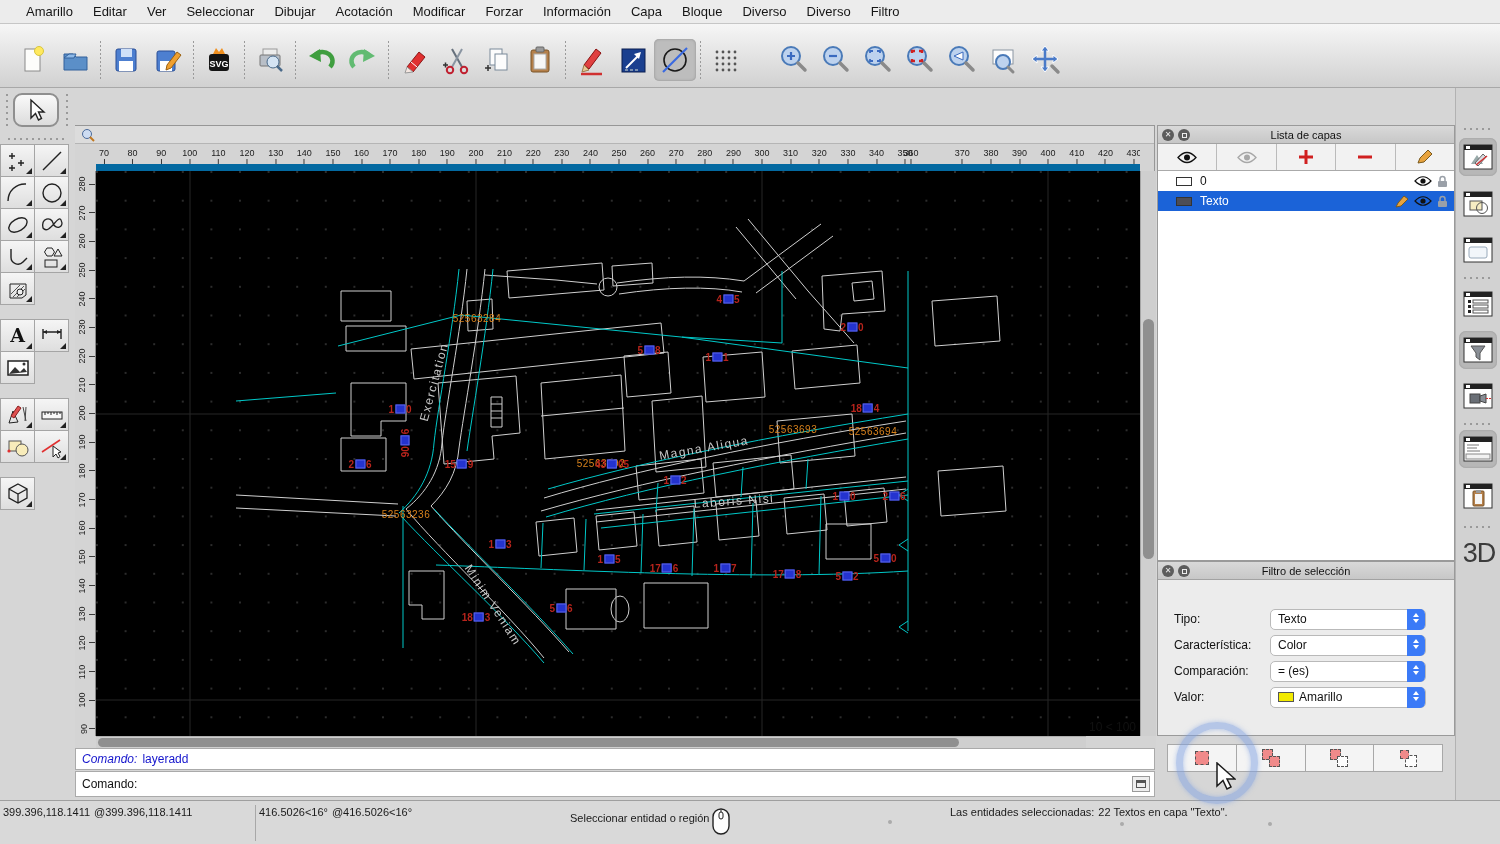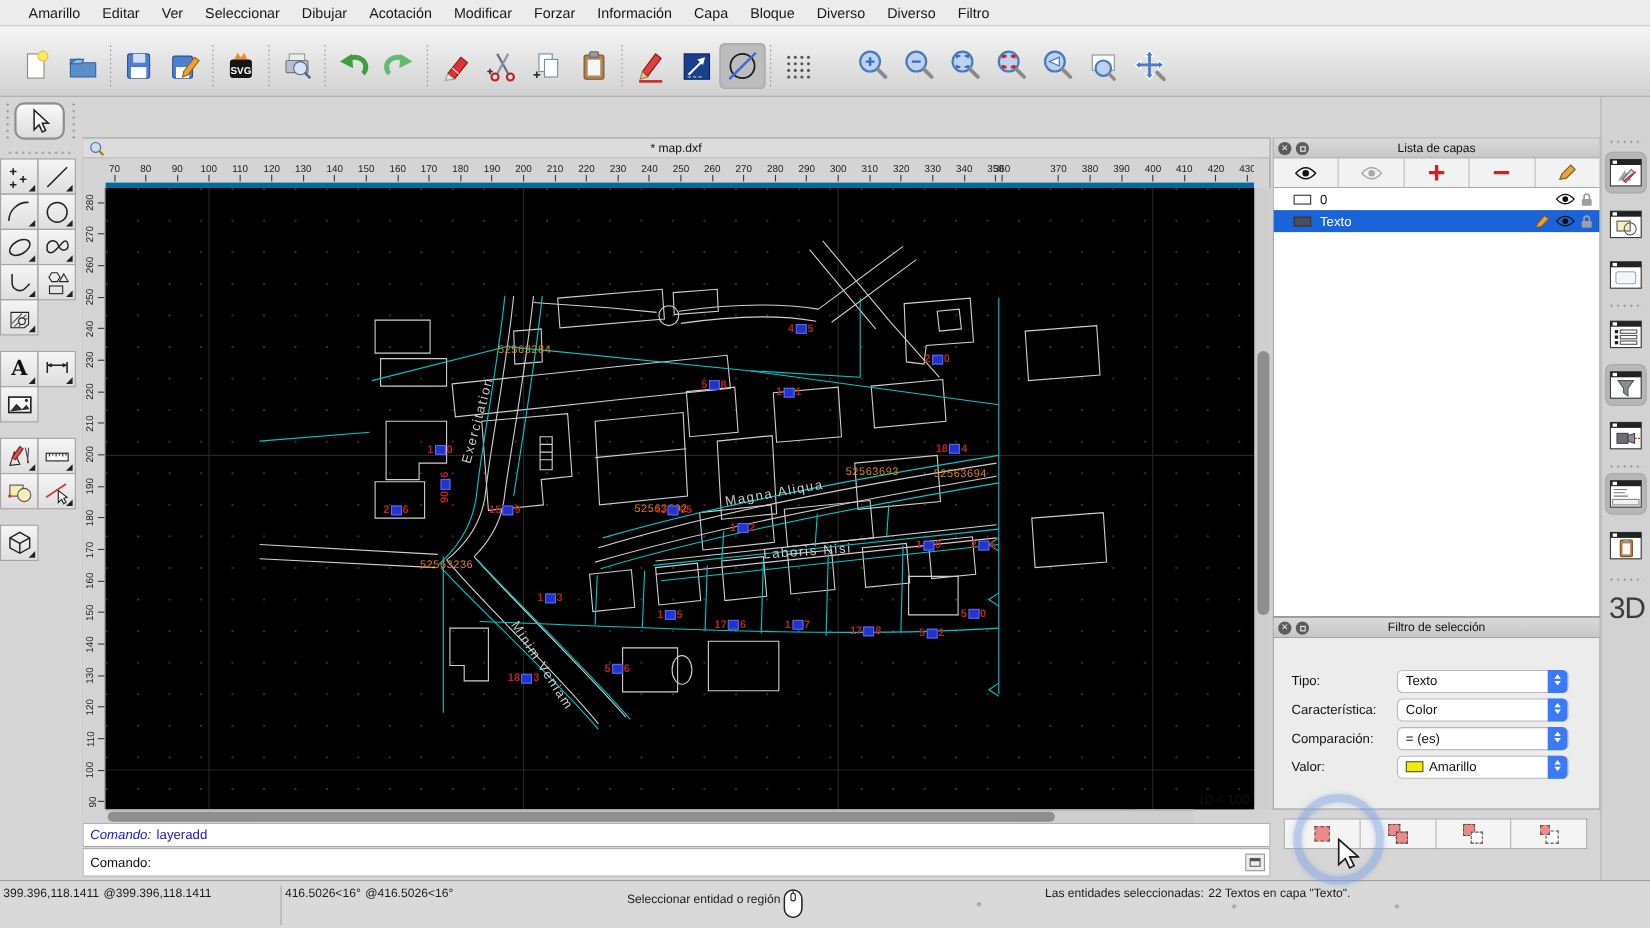--- a/index.html
+++ b/index.html
@@ -28,21 +28,21 @@
 .tool-btn.blank{visibility:hidden}
 .tool-btn .sub::after{content:"";position:absolute;right:2px;bottom:2px;border-left:6px solid transparent;border-bottom:6px solid #222}
 .tool-gap{height:15px}
 .glyphA{font-family:"DejaVu Serif",serif;font-size:19px;font-weight:bold;color:#111;line-height:1}
 
 
 #doc-window{position:absolute;left:74px;top:125px;width:1081px;height:622px;border:1px solid #979797;background:#d4d4d4;z-index:10}
 #doc-titlebar{position:absolute;left:0;top:0;width:100%;height:18px;background:#dcdcdc;border-bottom:1px solid #b5b5b5;display:flex;align-items:center}
 #doc-title{position:absolute;left:0;right:0;text-align:center;font-size:11px;color:#111}
 #doc-icon{margin-left:6px;z-index:2}
-#ruler-top{position:absolute;left:21px;top:18px;width:1044px;height:27px;background:#d4d4d4;border-bottom:5px solid #0369a1;overflow:hidden}
+#ruler-top{position:absolute;left:21px;top:18px;width:1044px;height:27px;background:#d4d4d4;border-bottom:7px solid #0369a1;overflow:hidden}
 .htick{position:absolute;top:4px;transform:translateX(-50%);text-align:center;font-size:9px;color:#1c1c1c}
 .htick i{display:block;width:1px;height:6px;background:#3a3a3a;margin:1px auto 0}
 #ruler-left{position:absolute;left:0;top:45px;width:21px;height:565px;background:#d4d4d4;border-right:1px solid #8a8a8a;overflow:hidden}
 .vtick{position:absolute;right:0;width:21px;height:10px;display:flex;align-items:center;justify-content:flex-end;transform:translateY(-50%);font-size:9px;color:#1c1c1c}
 .vtick b{font-weight:normal;transform:rotate(-90deg);display:block;margin-right:-2px}
 .vtick i{width:6px;height:1px;background:#3a3a3a;margin-left:2px;flex:0 0 auto}
 .marker-top{position:absolute;bottom:0;width:0;height:0;border:5px solid transparent;border-top:7px solid #000;transform:translateX(-50%)}
 .marker-left{position:absolute;right:0;width:0;height:0;border:5px solid transparent;border-left:7px solid #000;transform:translateY(-50%)}
 #canvas{position:absolute;left:21px;top:45px;width:1044px;height:565px;background:#000;overflow:hidden}
 #map-svg{position:absolute;left:0;top:0}
@@ -467,21 +467,20 @@
               <path d="M13,3 L22,8 L22,17 L13,22 L4,17 L4,8 Z M4,8 L13,13 L22,8 M13,13 L13,22" fill="none" stroke="#222" stroke-width="1.3"></path>
             </svg>
           </div>
         <div class="tool-btn blank"></div>
       </div>
     </div>
   </div>
 
   <div id="doc-window">
     <div id="doc-titlebar">
-      <span id="doc-title">* map.dxf</span>
       <svg id="doc-icon" width="14" height="14">
           <circle cx="6" cy="6" r="4.5" fill="#cddcf2" stroke="#4a6a9a"></circle>
           <line x1="9" y1="9" x2="13" y2="13" stroke="#c07820" stroke-width="2"></line>
         </svg>
     </div>
     <div id="ruler-top">
         <span class="htick" style="left:8px">70<i></i></span>
         <span class="htick" style="left:36.6px">80<i></i></span>
         <span class="htick" style="left:65.2px">90<i></i></span>
         <span class="htick" style="left:93.8px">100<i></i></span>

